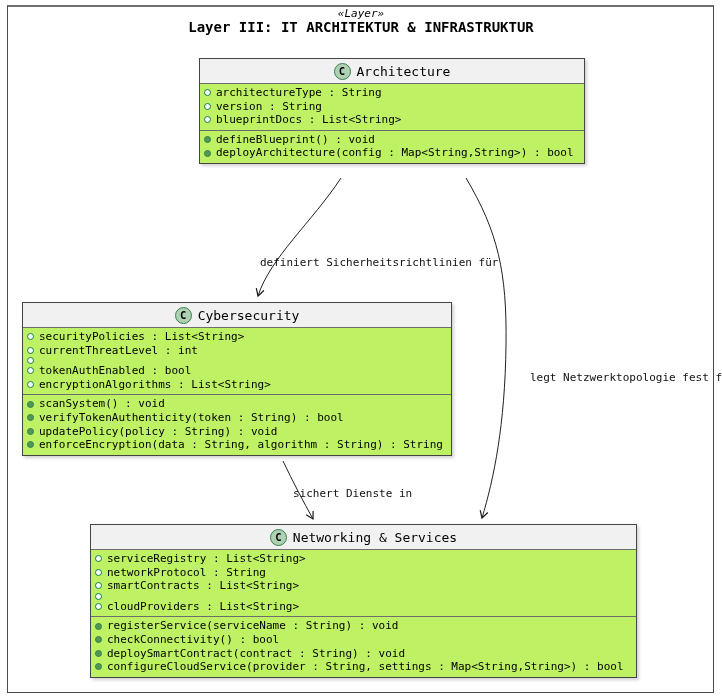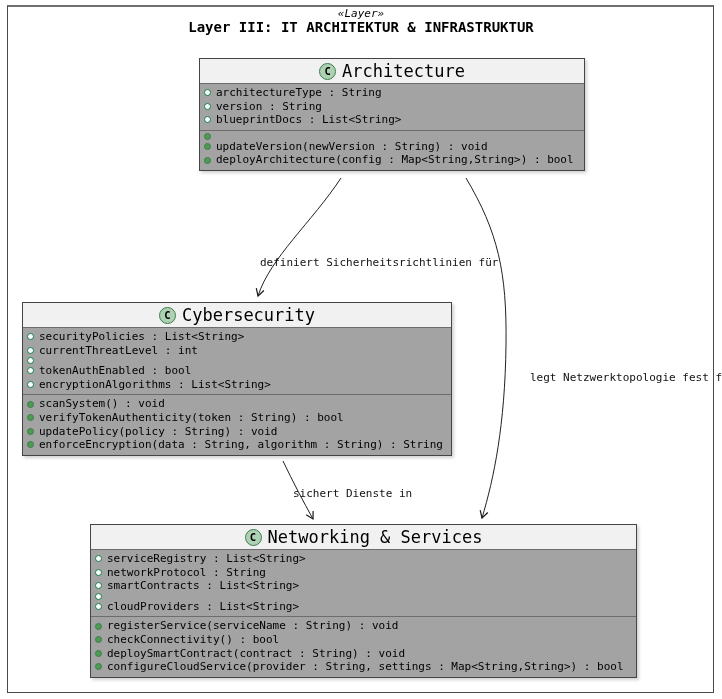--- a/index.html
+++ b/index.html
@@ -67,26 +67,26 @@
     border: 1px solid #3e7d4e;
     color: #000;
     font-weight: bold;
     font-size: 10.5px;
     display: inline-flex;
     align-items: center;
     justify-content: center;
     flex: 0 0 auto;
   }
   .class-name {
-    font-size: 17px;
+    font-size: 13px;
     color: #000;
   }
   .member-section {
     padding: 2px 4px 3px 4px;
-    background: #a3a3a3;
+    background: #bef264;
   }
   .member-section.methods {
     border-top: 1px solid #6d6d6d;
   }
   .member {
     display: flex;
     align-items: center;
     gap: 5px;
     line-height: 13.6px;
     white-space: nowrap;
@@ -172,26 +172,23 @@
 
         <div class="member">
           <span class="dot dot-open"></span>
           <span class="member-text">blueprintDocs : List&lt;String&gt;</span>
         </div>
       </div>
     <div class="member-section methods">
 
         <div class="member">
           <span class="dot dot-filled"></span>
-        </div>
-
-        <div class="member">
-          <span class="dot dot-filled"></span>
-          <span class="member-text">updateVersion(newVersion : String) : void</span>
-        </div>
+          <span class="member-text">defineBlueprint() : void</span>
+        </div>
+
 
         <div class="member">
           <span class="dot dot-filled"></span>
           <span class="member-text">deployArchitecture(config : Map&lt;String,String&gt;) : bool</span>
         </div>
       </div>
   </div>
 
   <div class="class-box box-cybersecurity">
     <div class="class-header">

